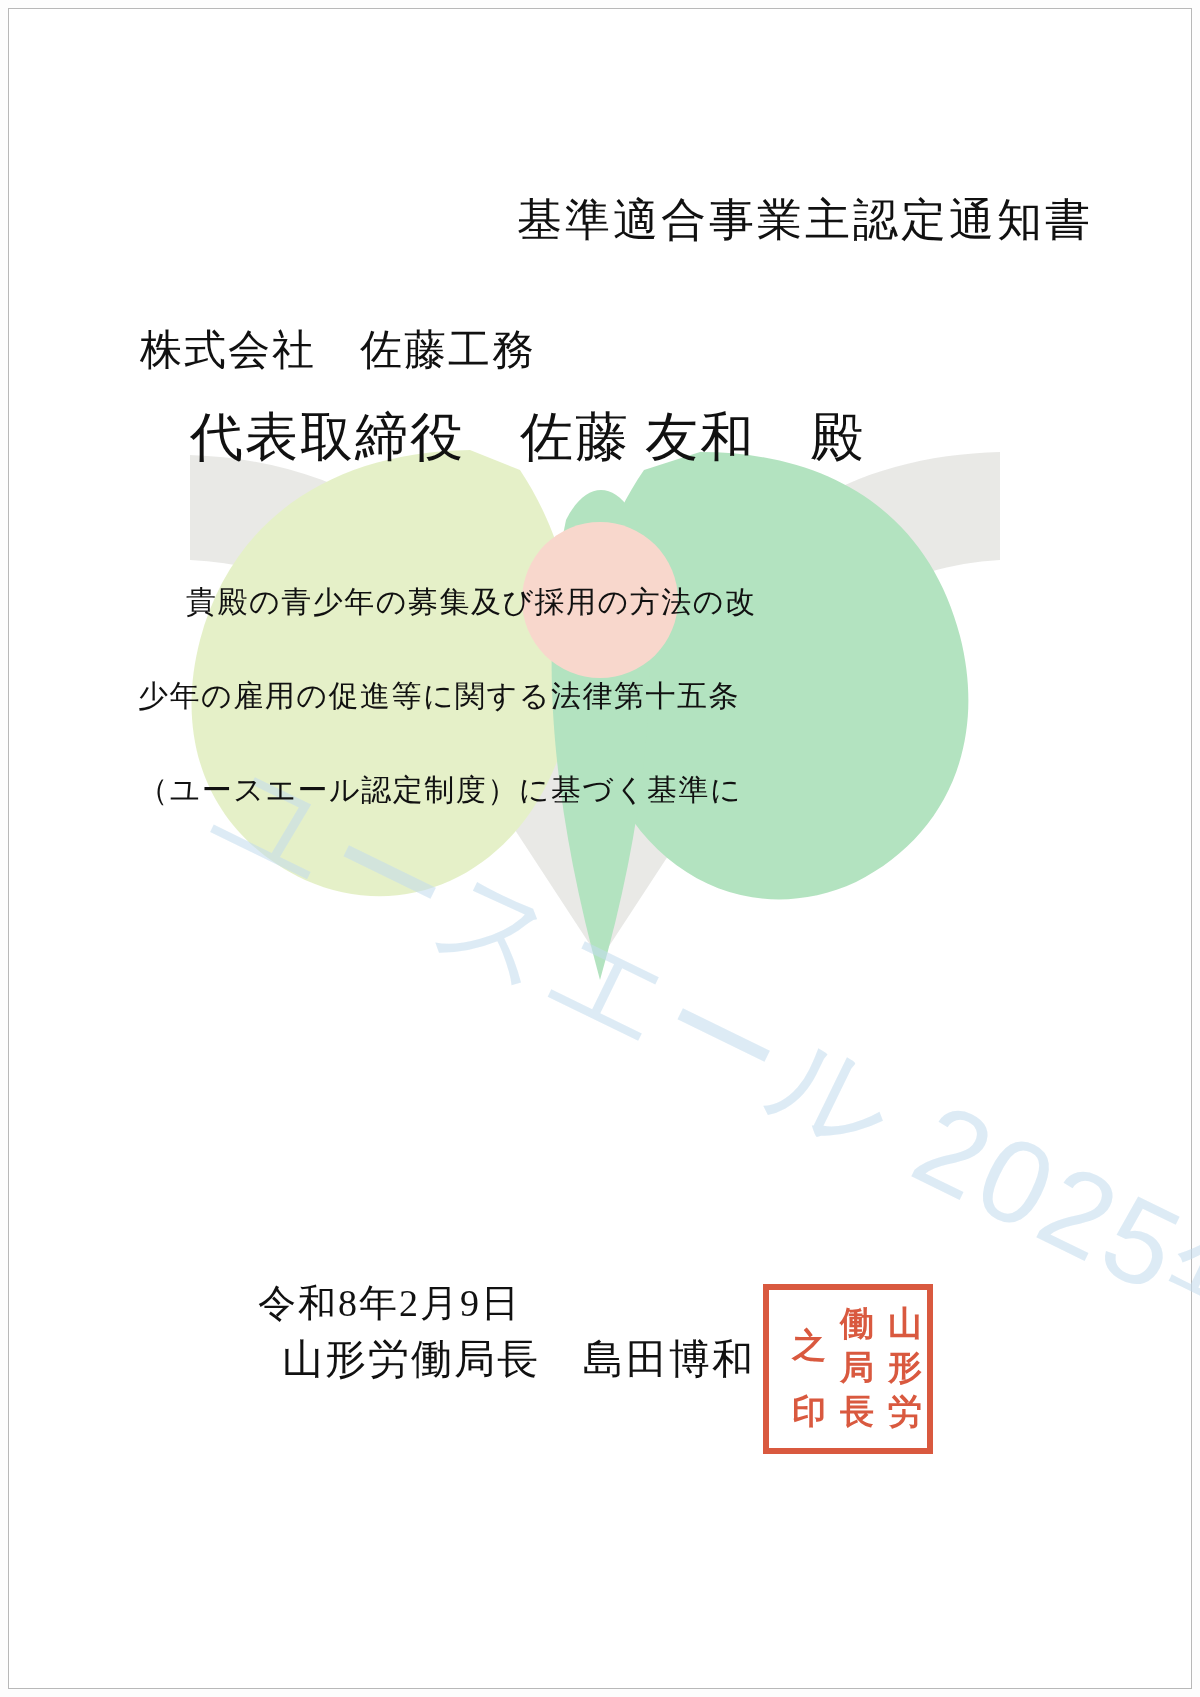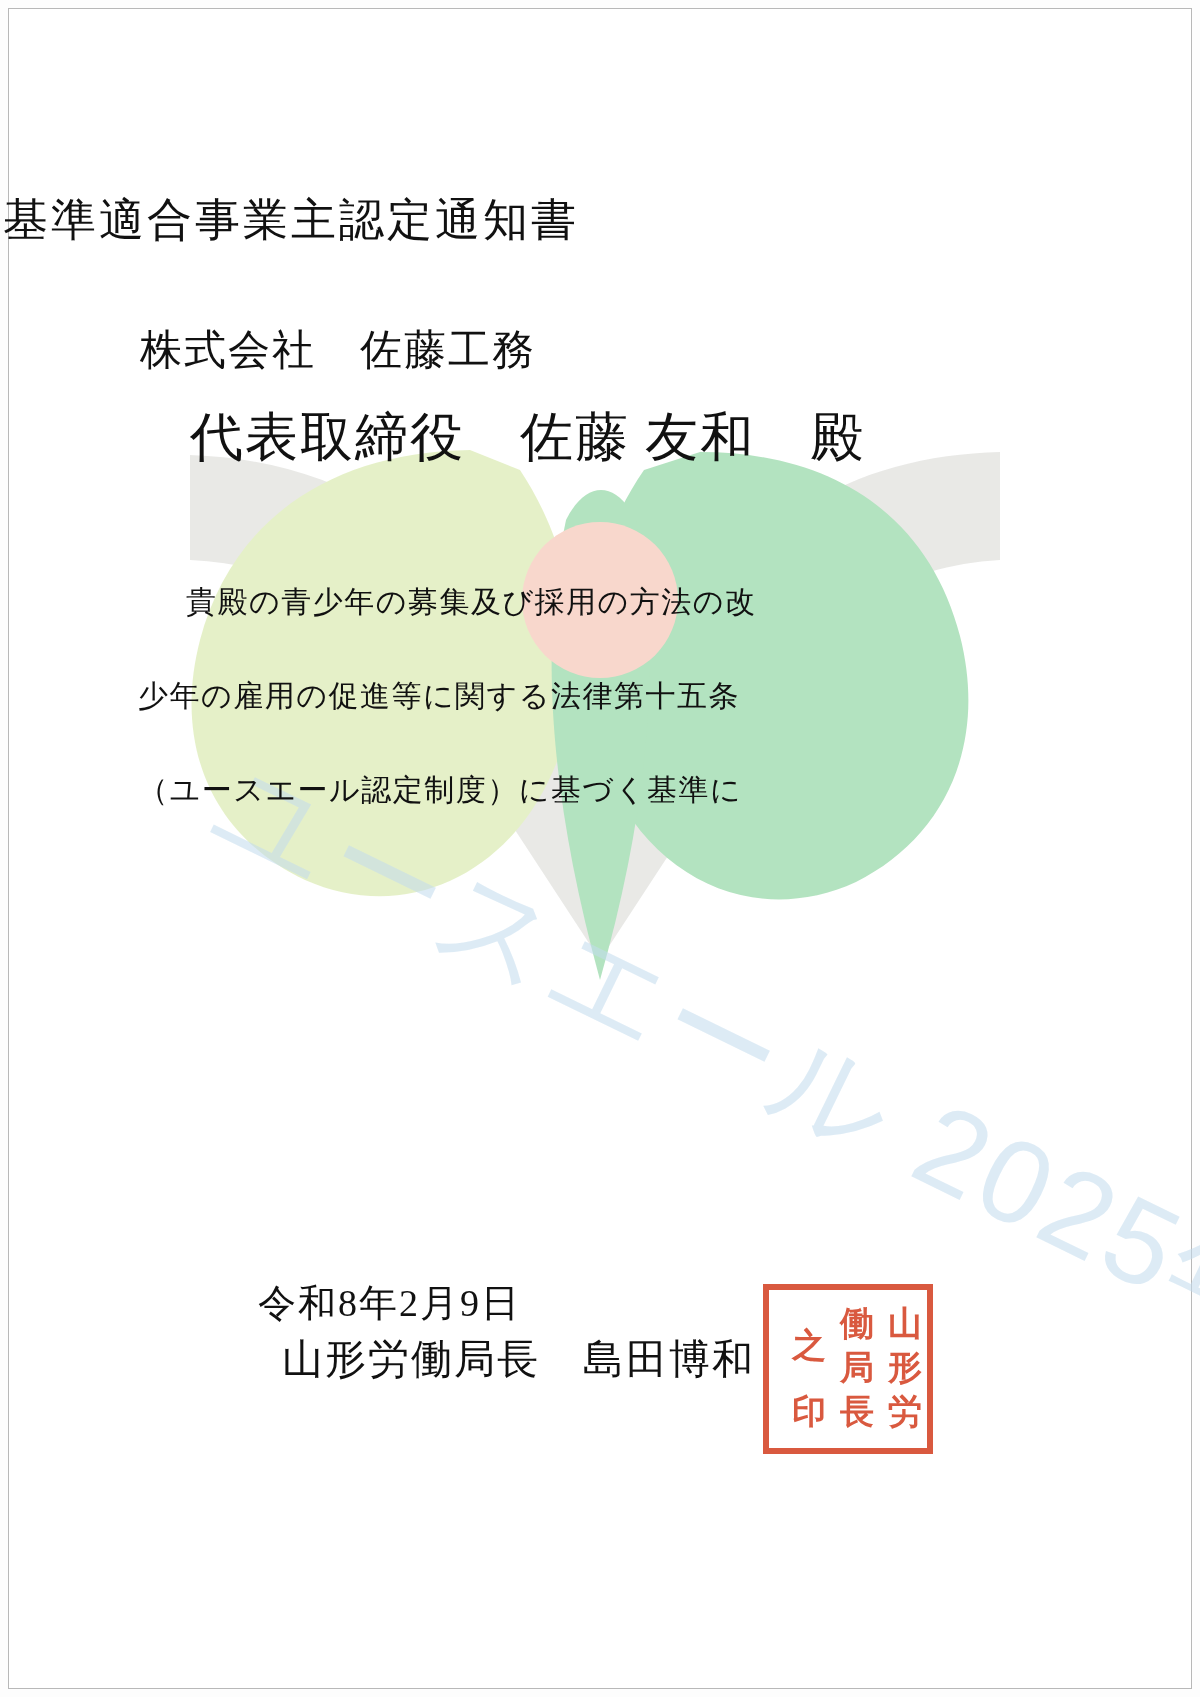--- a/index.html
+++ b/index.html
@@ -48,23 +48,23 @@
   
   .content {
     position: relative;
     z-index: 3;
     padding: 0;
   }
 
   .doc-title {
     position: absolute;
     top: 190px;
-    left: 3px;
+    left: 9px;
     width: 1084px;
-    text-align: left;
+    text-align: right;
     font-size: 45px;
     letter-spacing: 3px;
     color: #111;
     white-space: nowrap;
   }
 
   .addressee-company {
     position: absolute;
     top: 322px;
     left: 140px;

